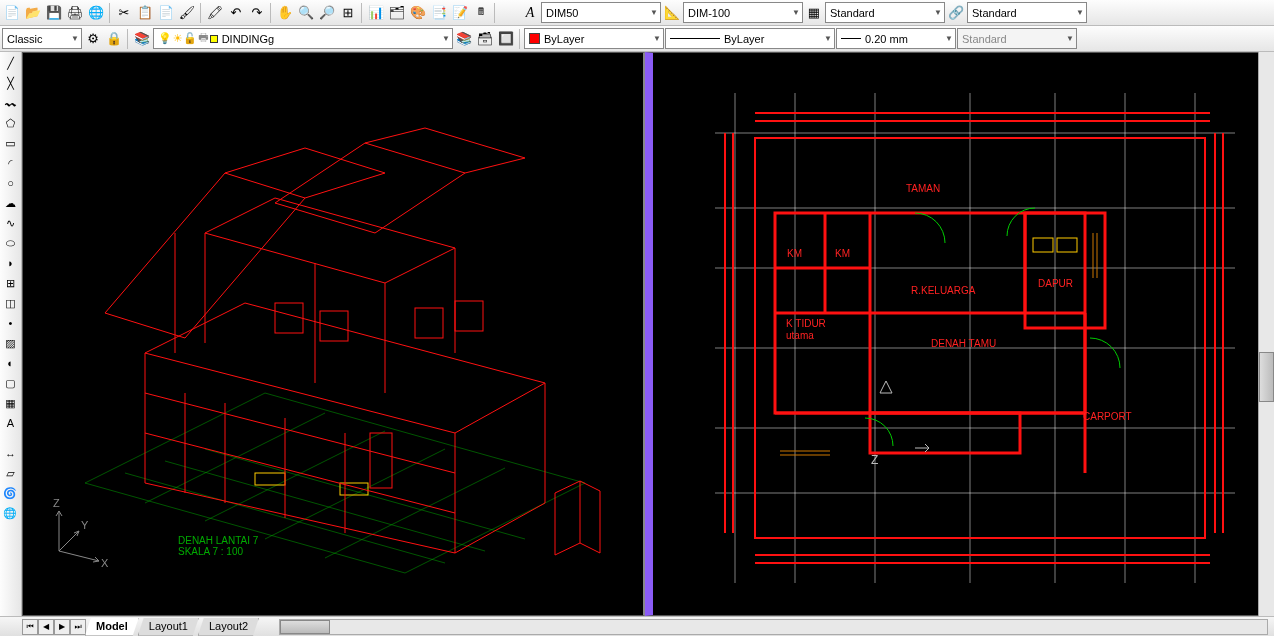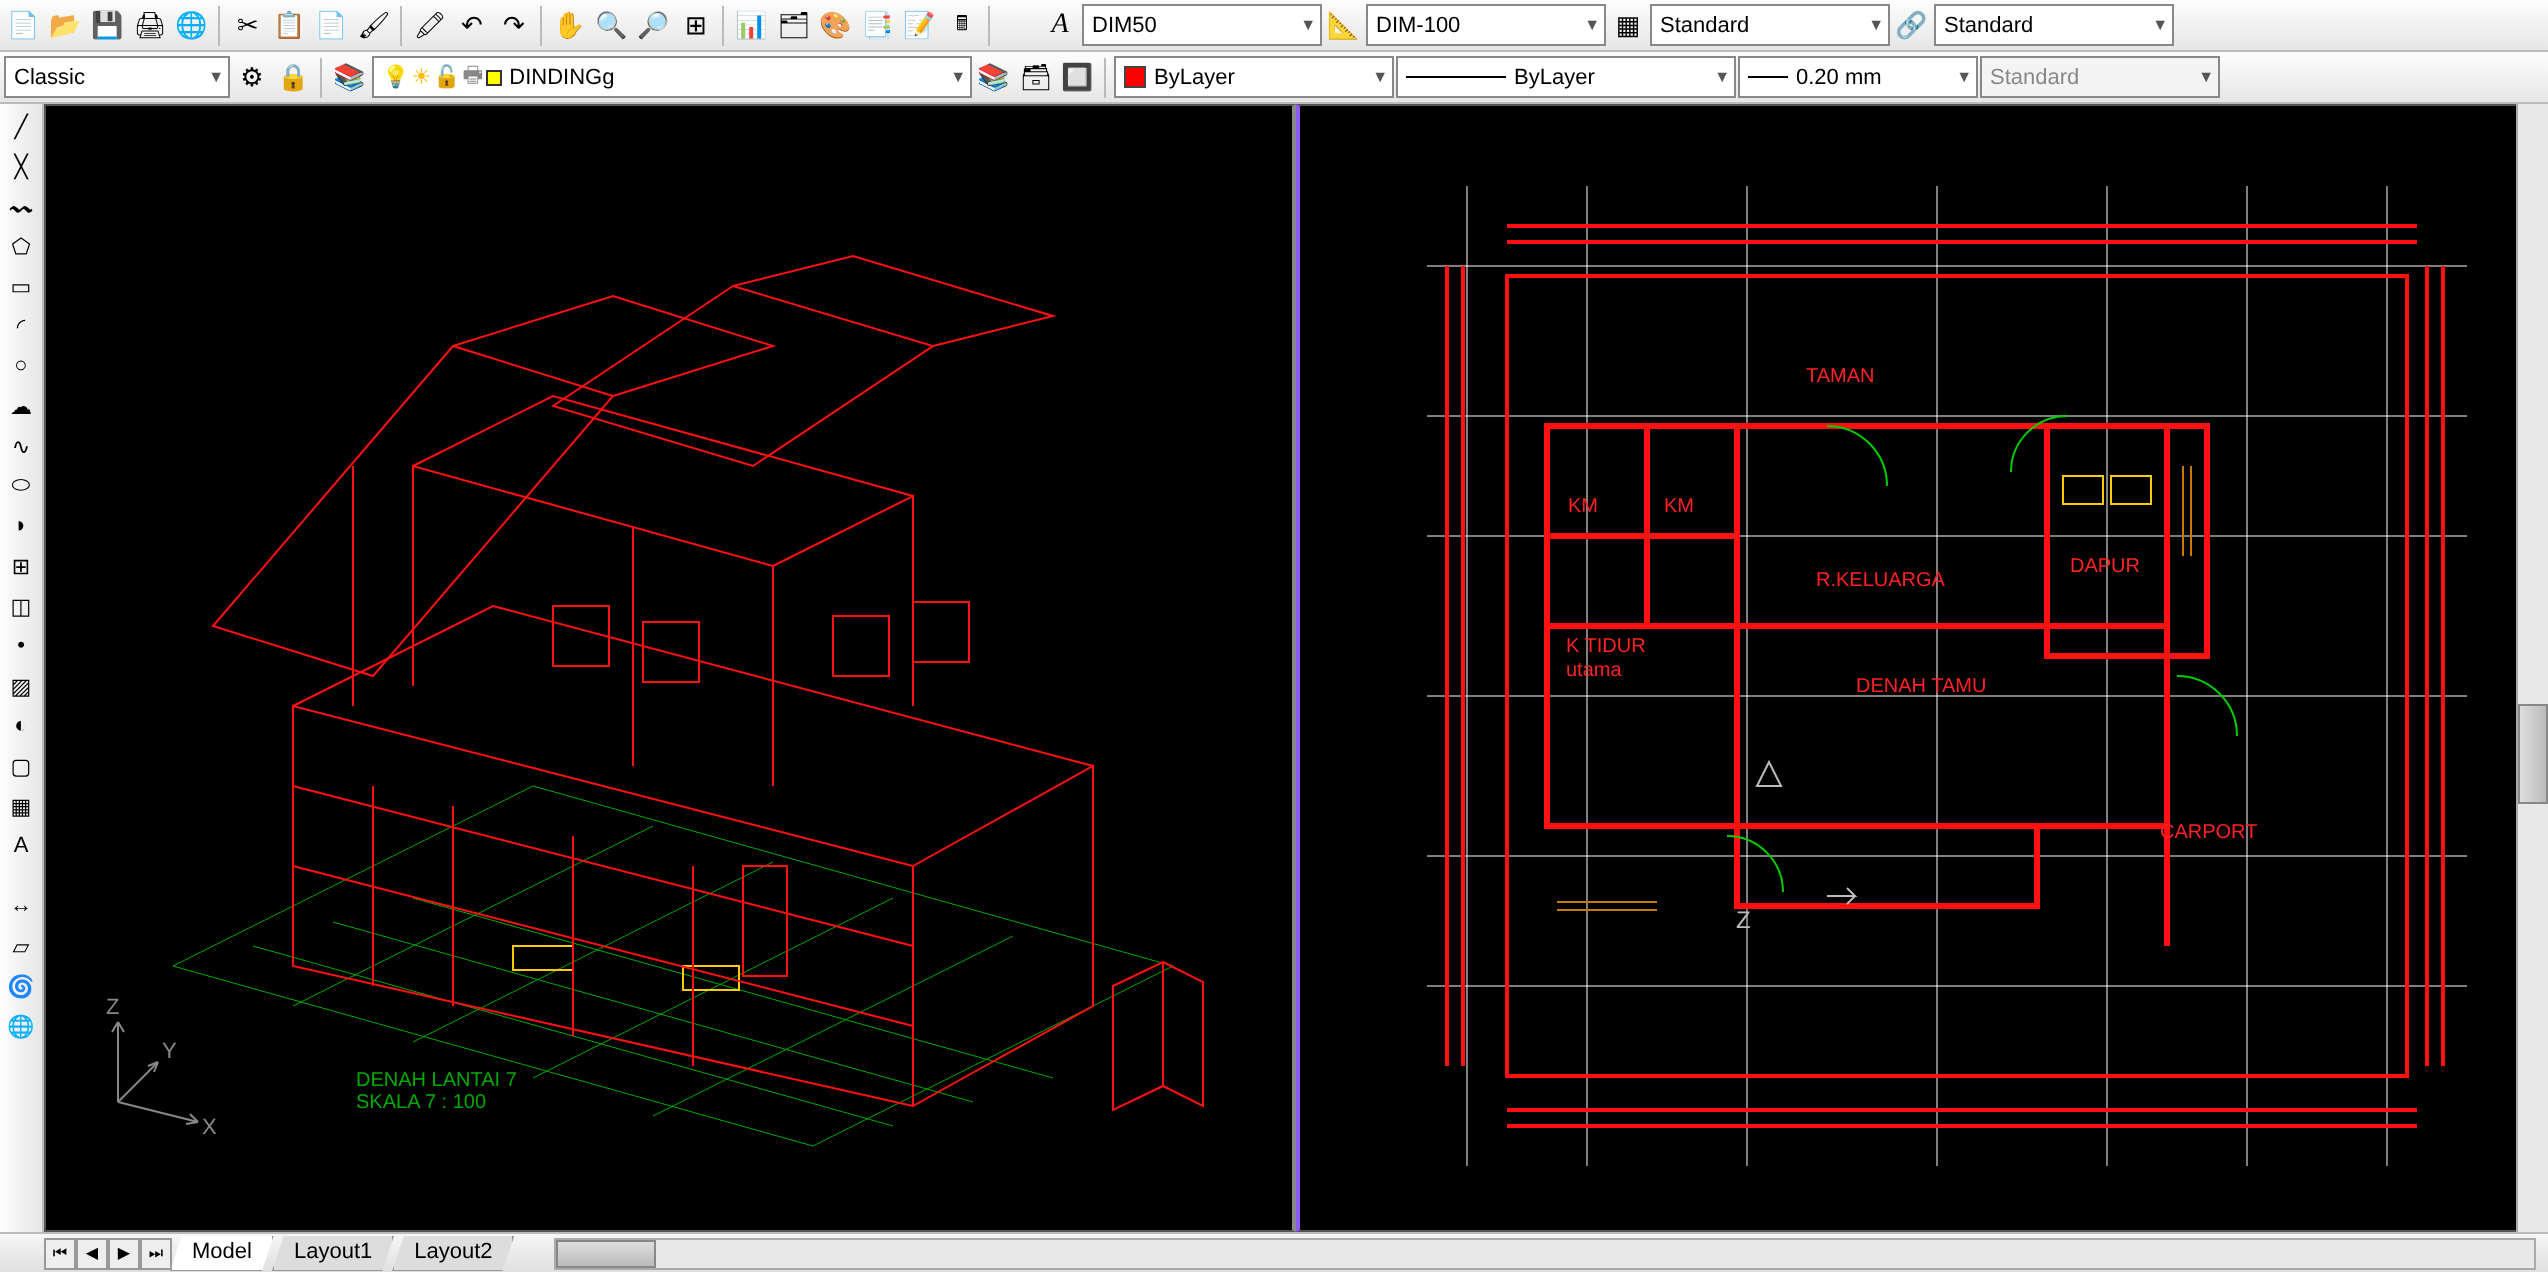--- a/index.html
+++ b/index.html
@@ -7,48 +7,48 @@
 
 
 .toolbar-row { display: flex; align-items: center; height: 26px; background: linear-gradient(#fdfdfd,#e6e6e6); border-bottom: 1px solid #bbb; padding: 0 2px; gap: 1px; }
 .toolbar-row.row2 { height: 26px; }
 .tb-btn { width: 20px; height: 20px; display: flex; align-items: center; justify-content: center; border: 1px solid transparent; border-radius: 2px; cursor: pointer; }
 .tb-sep { width: 2px; height: 20px; border-left: 1px solid #bbb; margin: 0 2px; }
 .tb-dropdown { display: flex; align-items: center; height: 21px; background: #fff; border: 1px solid #888; padding: 0 2px 0 4px; font-size: 11px; gap: 4px; cursor: pointer; }
 .tb-dropdown .chev { font-size: 8px; color: #555; }
 .tb-dropdown.wide { width: 140px; }
 .tb-dropdown.mid { width: 120px; justify-content: space-between; }
-.tb-dropdown.small { width: 113px; }
+.tb-dropdown.small { width: 80px; }
 .tb-swatch { width: 11px; height: 11px; border: 1px solid #444; }
 
 
 .left-toolbar { position: absolute; left: 0; top: 52px; width: 22px; bottom: 20px; background: linear-gradient(90deg,#fdfdfd,#e6e6e6); border-right: 1px solid #bbb; display: flex; flex-direction: column; align-items: center; gap: 2px; padding-top: 2px; }
 .lt-btn { width: 18px; height: 18px; display: flex; align-items: center; justify-content: center; cursor: pointer; }
 
 
 .drawing-area { position: absolute; left: 22px; top: 52px; right: 0; bottom: 20px; background: #000; display: flex; }
 .viewport { position: relative; flex: 1; border: 1px solid #555; overflow: hidden; }
 .viewport.left { border-right: 2px solid #888; }
-.viewport.right { border-left: 2px solid #8b5cf6; }
+.viewport.right { border-left: 8px solid #8b5cf6; }
 .viewport svg { width: 100%; height: 100%; }
 
 
 .axis-widget { position: absolute; left: 16px; bottom: 44px; width: 80px; height: 80px; }
 .axis-widget text { fill: #888; font-size: 11px; font-family: Arial; }
 
 
 .fp-label { position: absolute; color: #ff2222; font-size: 10px; font-family: Arial; white-space: nowrap; }
 .fp-z { color: #bbb; font-size: 12px; }
 
 
 .bottom-tabs { position: absolute; left: 0; right: 0; bottom: 0; height: 20px; background: linear-gradient(#f6f6f6,#e0e0e0); border-top: 1px solid #bbb; display: flex; align-items: center; }
 .nav-btns { display: flex; gap: 0; margin-left: 22px; }
 .nav-btn { width: 16px; height: 16px; border: 1px solid #999; background: #eee; display: flex; align-items: center; justify-content: center; font-size: 8px; cursor: pointer; }
 .tab { height: 18px; padding: 0 10px; display: flex; align-items: center; border: 1px solid #999; border-top: none; margin-left: -1px; cursor: pointer; background: #ddd; clip-path: polygon(6px 0, 100% 0, calc(100% - 6px) 100%, 0 100%); }
-.tab.active { background: #fff; font-weight: normal; }
+.tab.active { background: #fff; font-weight: bold; }
 .hscroll { flex: 1; height: 16px; margin: 0 6px 0 20px; background: #e8e8e8; border: 1px solid #aaa; position: relative; }
 .hscroll-thumb { position: absolute; left: 0; top: 0; bottom: 0; width: 50px; background: linear-gradient(#ddd,#bbb); border: 1px solid #888; }
 
 
 .vscroll { position: absolute; right: 0; top: 52px; width: 16px; bottom: 20px; background: #e8e8e8; border-left: 1px solid #aaa; }
 .vscroll-thumb { position: absolute; top: 300px; left: 0; right: 0; height: 50px; background: linear-gradient(90deg,#ddd,#bbb); border: 1px solid #888; }
 
 
 .ico { font-size: 13px; }
 .layer-swatch { display:inline-flex; align-items:center; gap:1px;}

